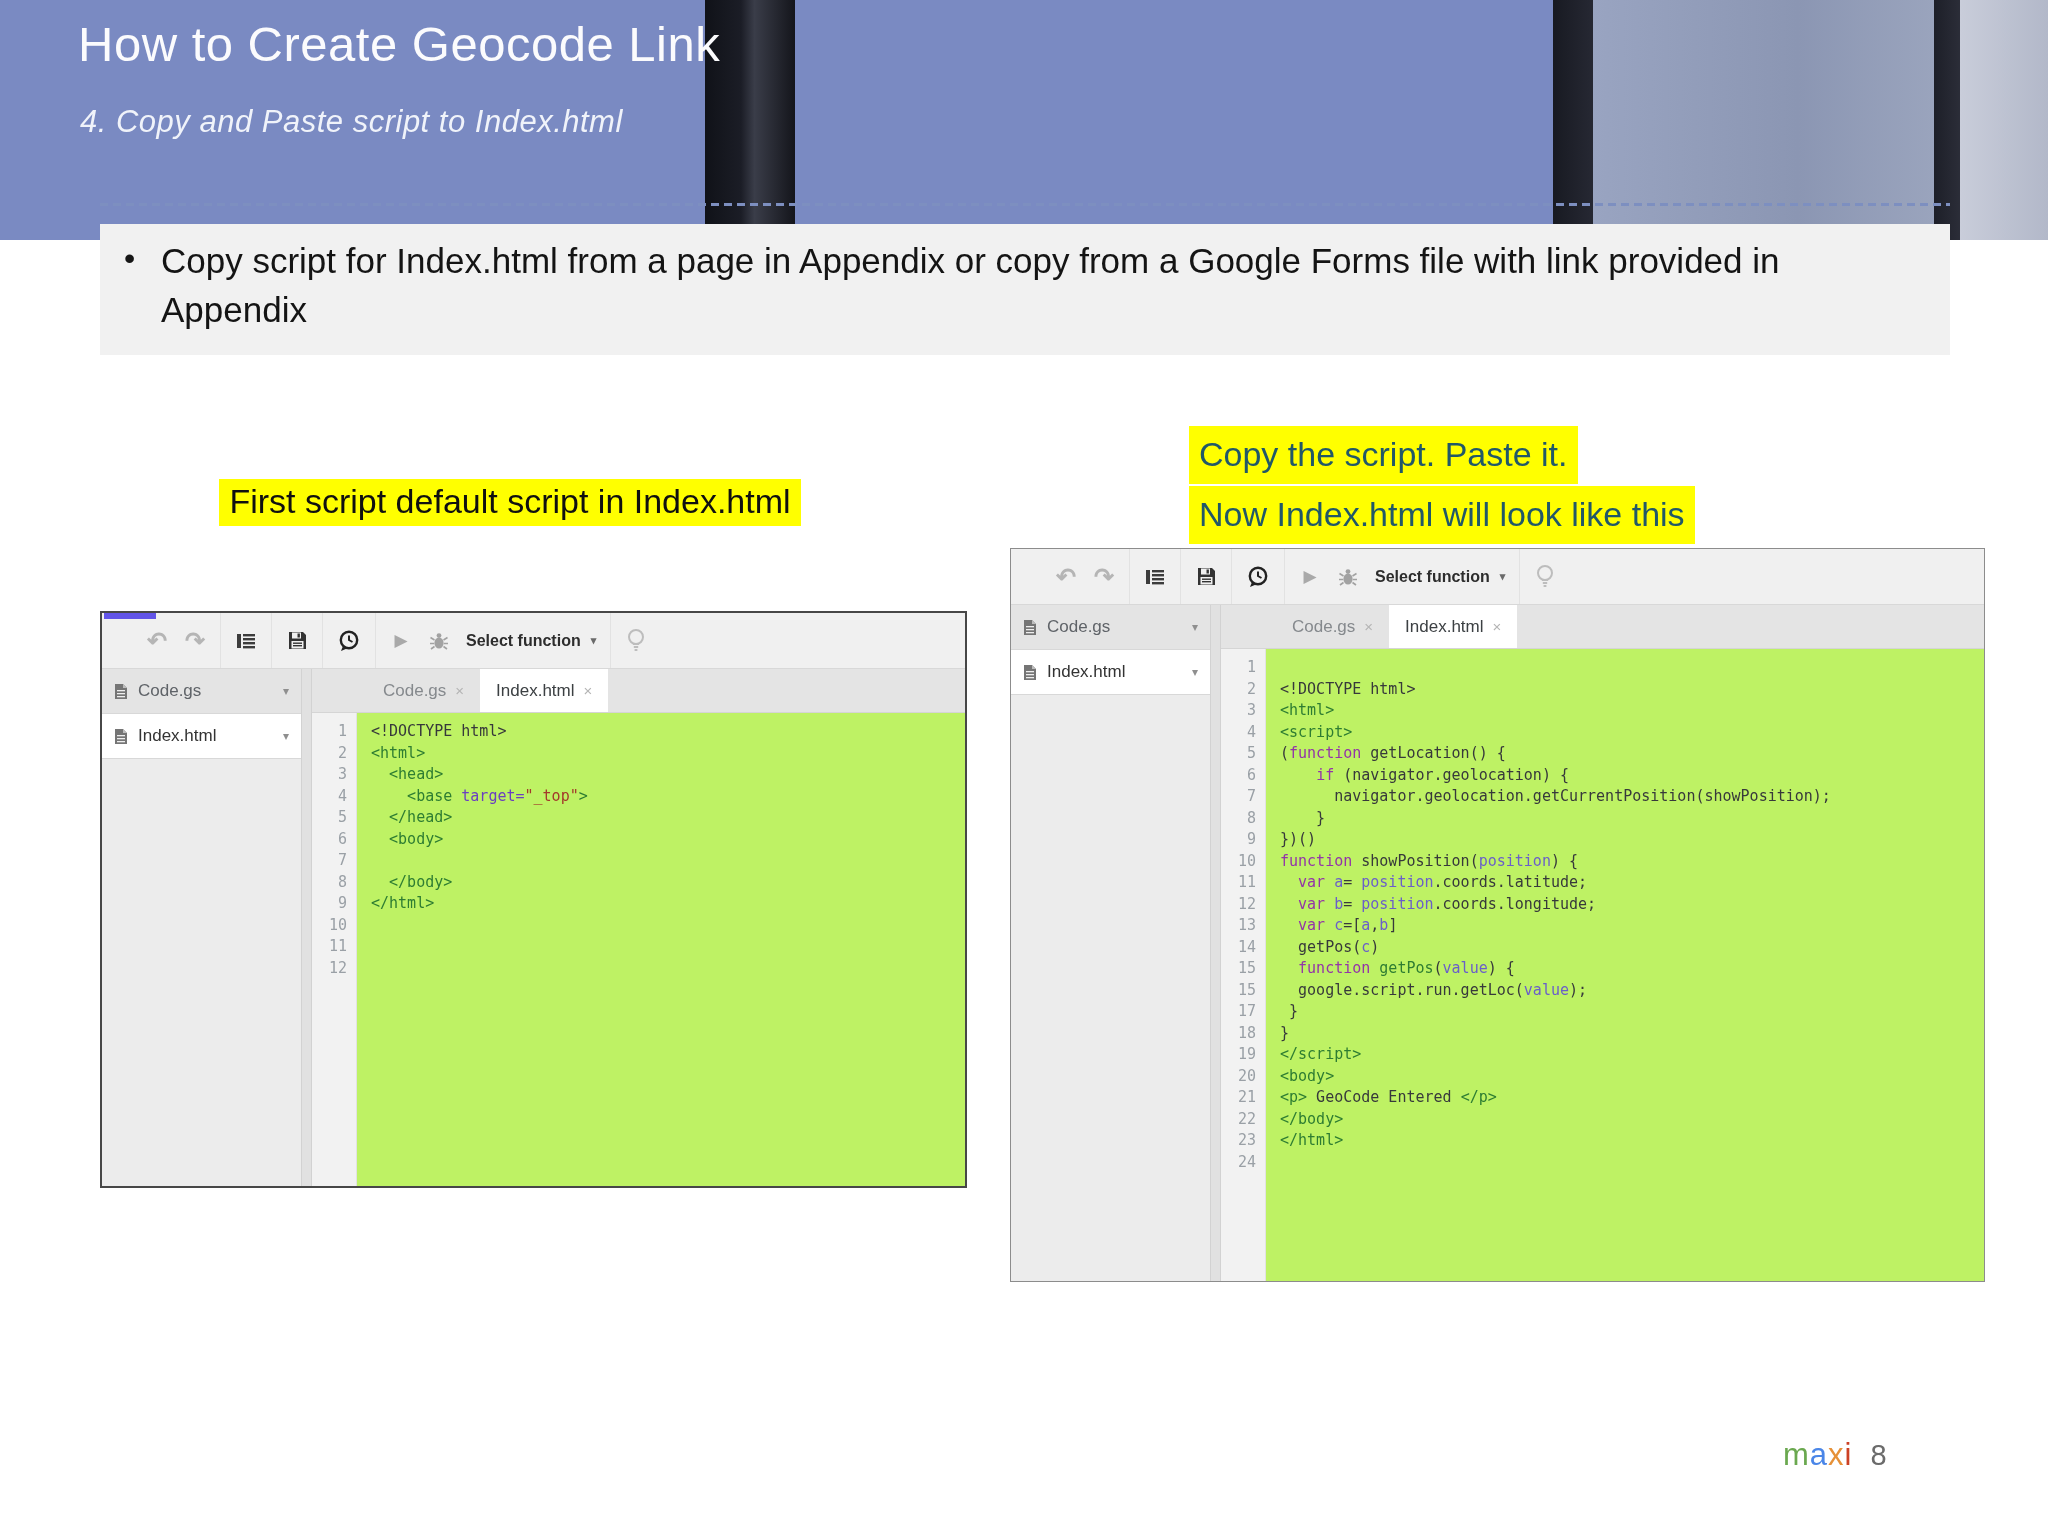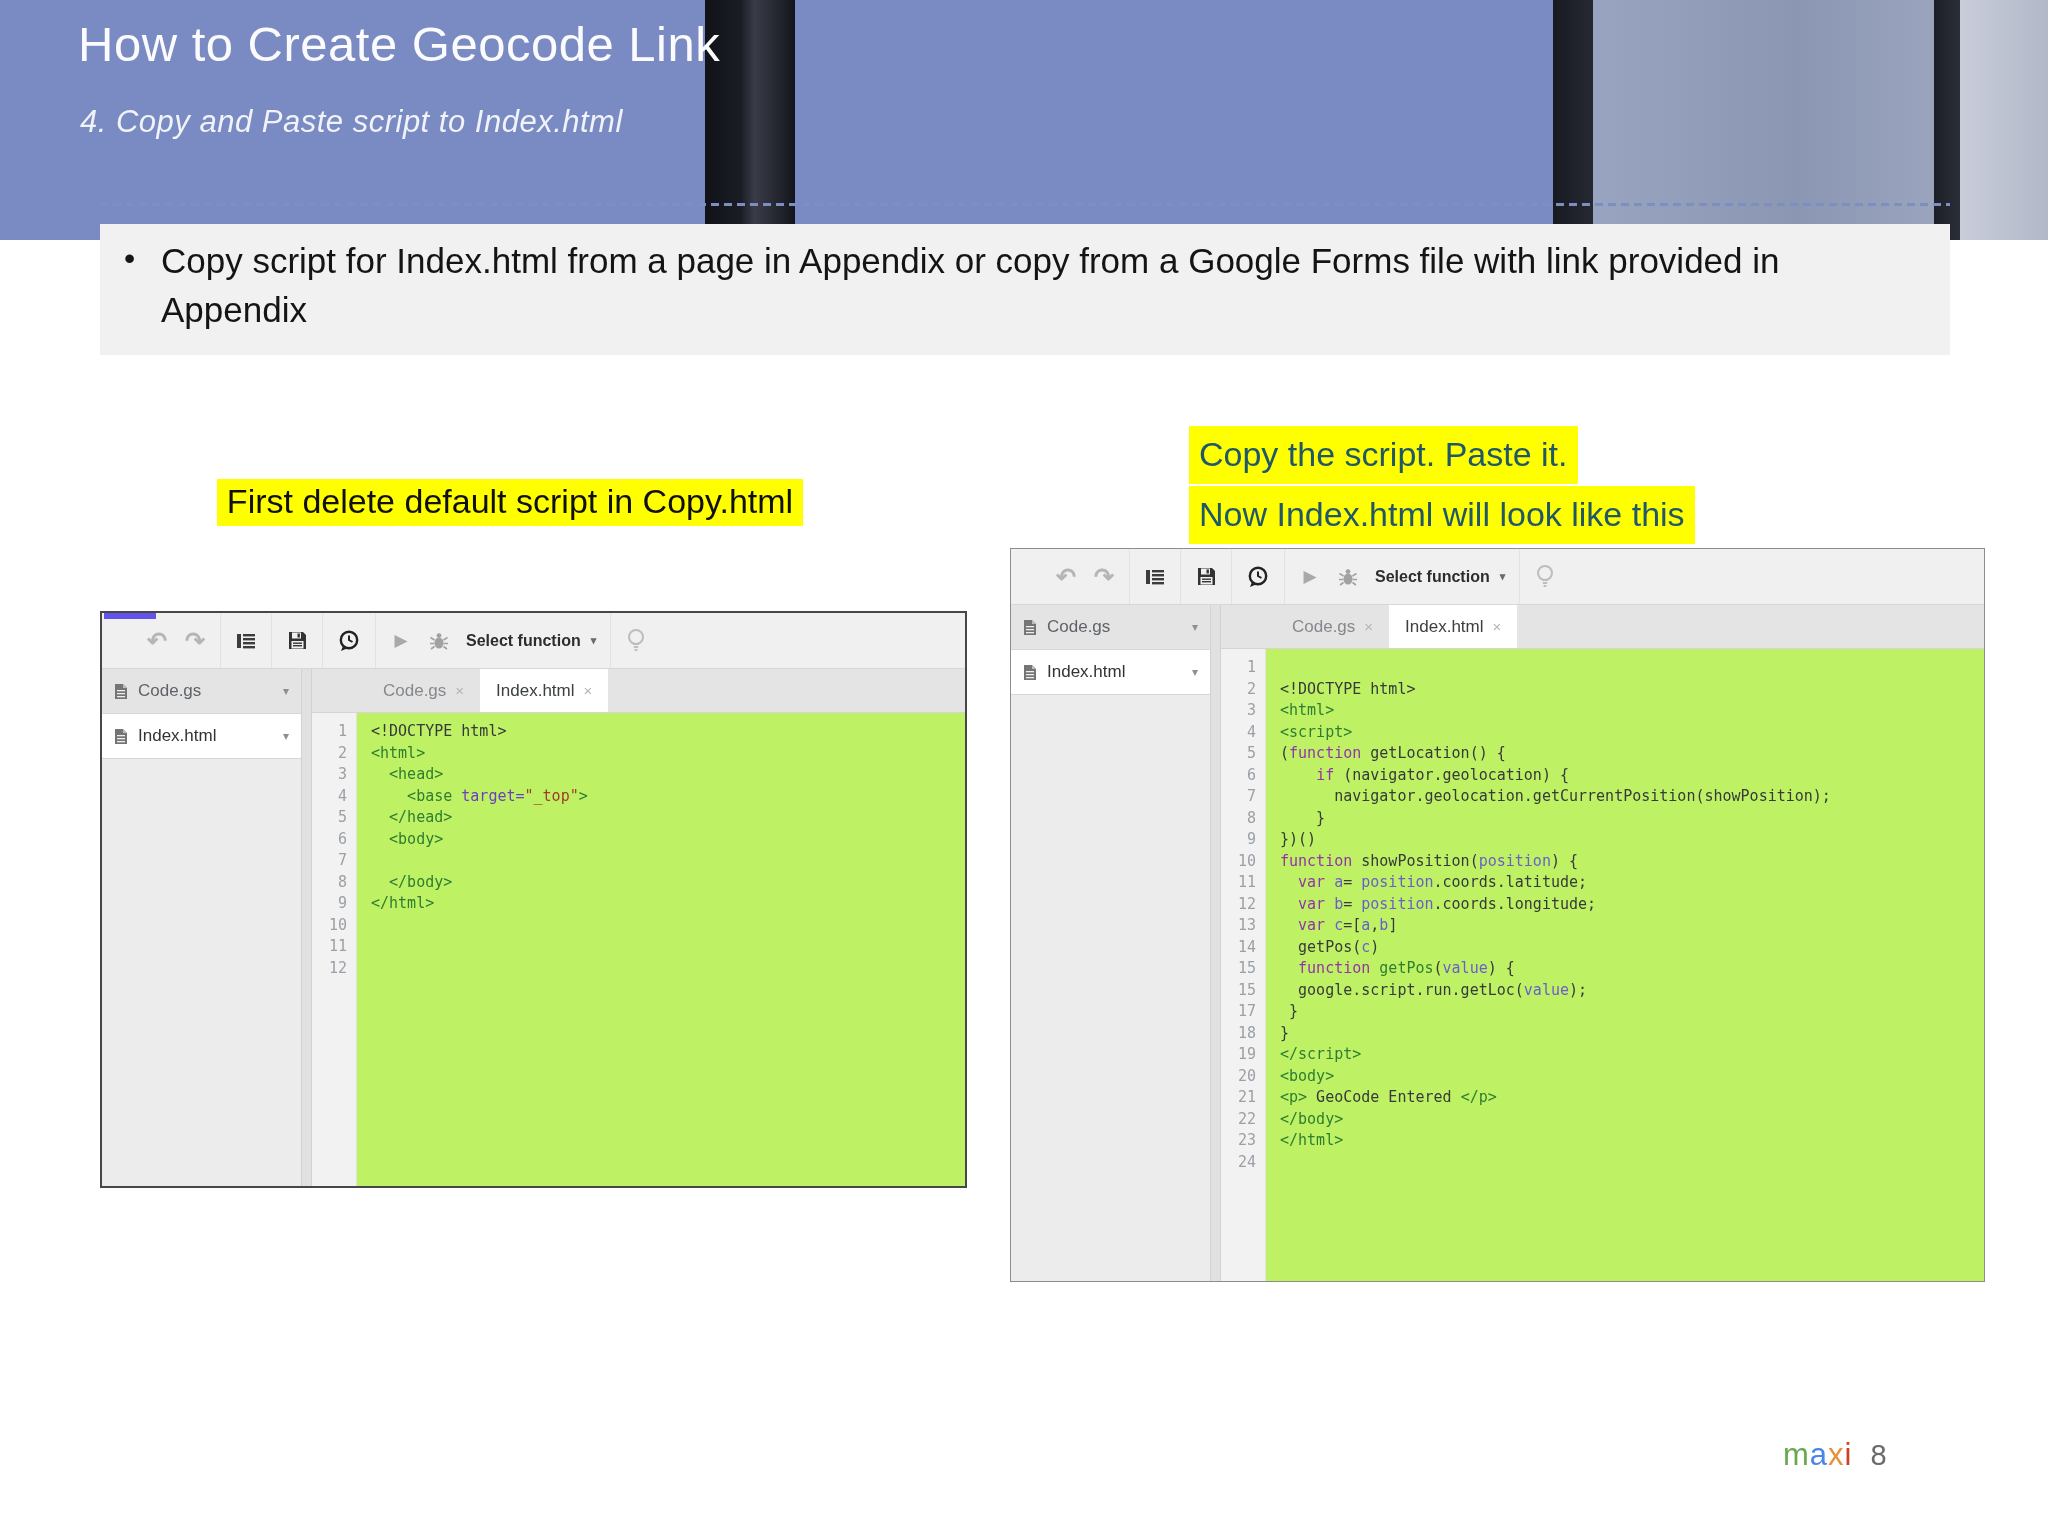--- a/index.html
+++ b/index.html
@@ -114,21 +114,21 @@
   </div>
 
   <div class="dashes"></div>
 
   <div class="bullet-box">
     <div class="bullet-dot">•</div>
     <div class="bullet-text">Copy script for Index.html from a page in Appendix or copy from a Google Forms file with link provided in Appendix</div>
   </div>
 
   <div class="caption-left">
-    <span class="hl">First delete default script in Copy.html</span>
+    <span class="hl">First script default script in Index.html</span>
   </div>
   <div class="caption-right">
     <span class="hl hl-teal">Copy the script. Paste it.</span><br>
     <span class="hl hl-teal">Now Index.html will look like this</span>
   </div>
 
   <div class="editor editor-left">
     <div class="progress-bar"></div>
     <div class="toolbar">
       <div class="tgroup">

